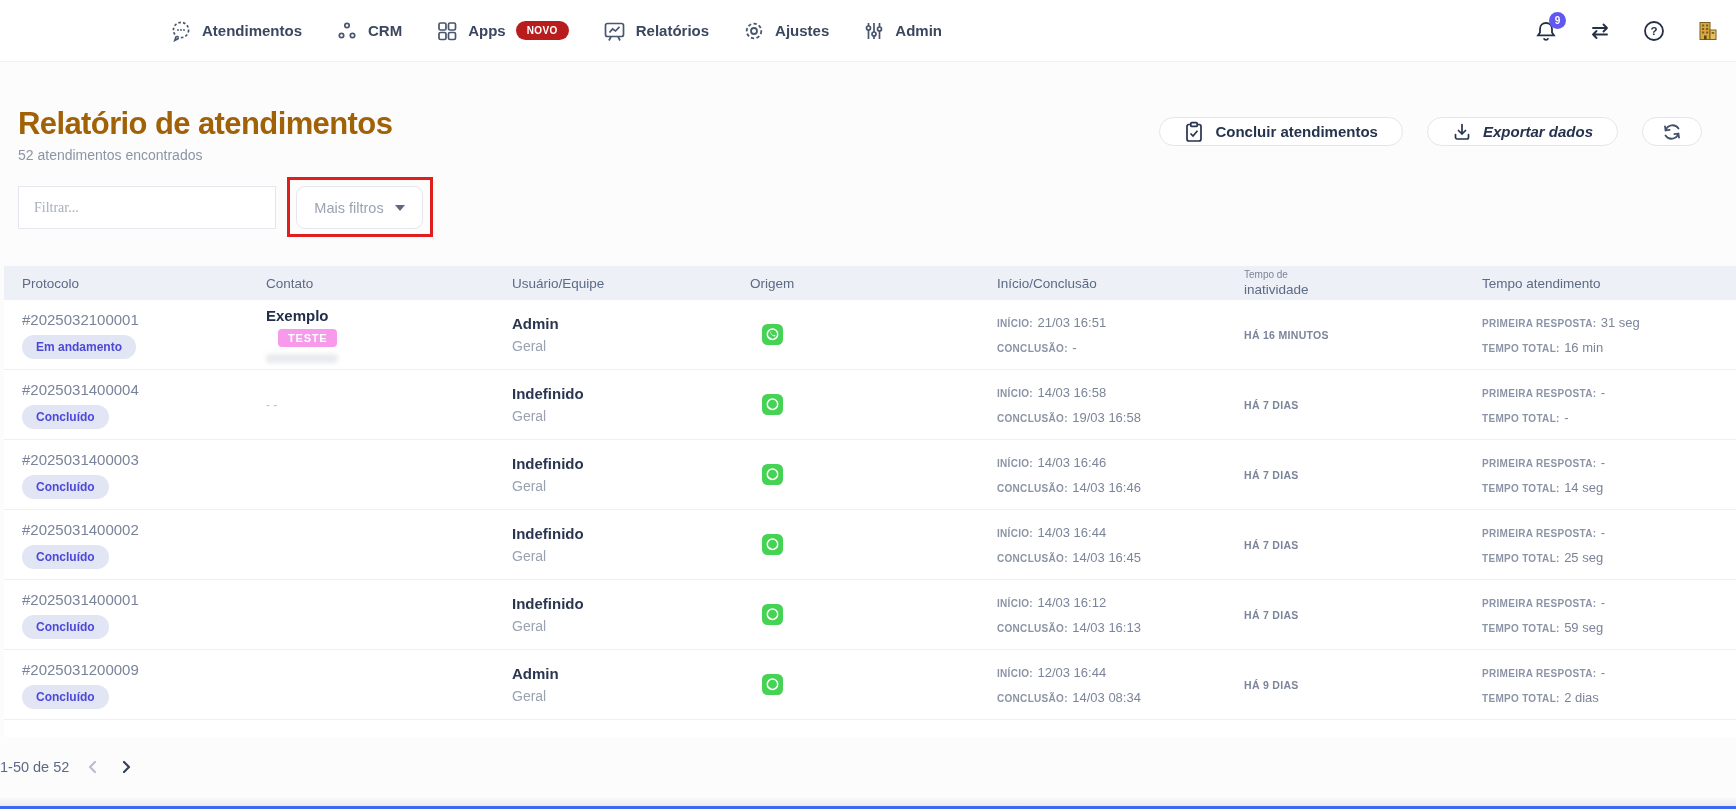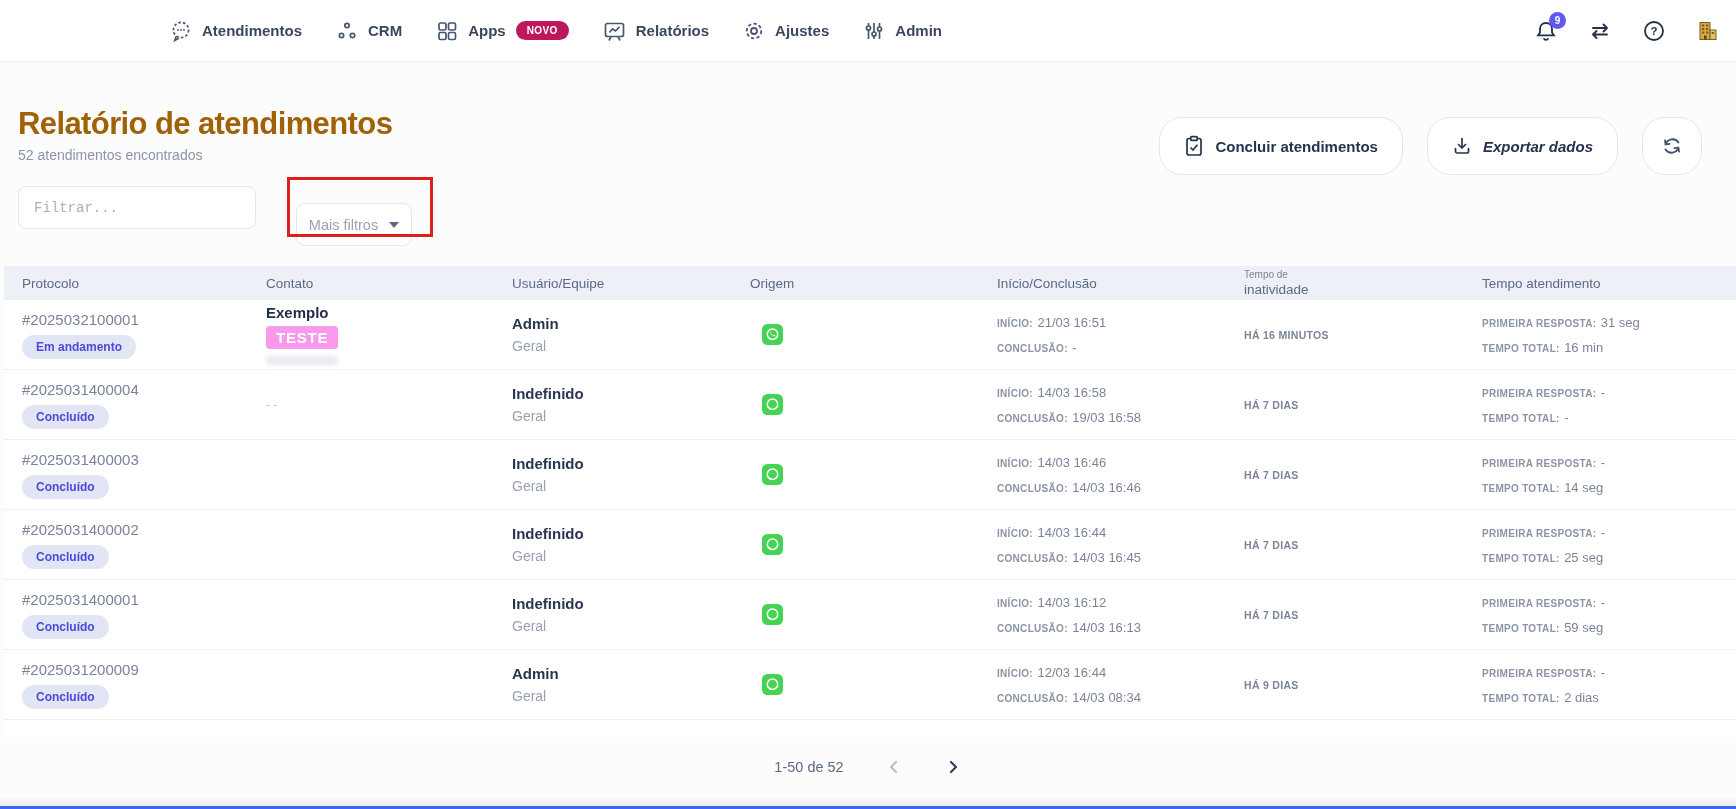--- a/index.html
+++ b/index.html
@@ -7,45 +7,45 @@
   body {
     font-family:"Liberation Sans", sans-serif;
     background:#fcfcfd; position:relative; overflow:hidden; color:#2a3650;
   }
   
   .topbar { position:absolute; top:0; left:0; width:1736px; height:62px;
     background:#fff; border-bottom:1px solid #f0f1f4; display:flex; align-items:center; }
   .nav-items { display:flex; align-items:center; gap:34px; margin-left:170px; }
   .nav-item { display:flex; align-items:center; gap:10px; cursor:pointer; }
   .nav-item .lbl { font-size:15px; font-weight:600; color:#3b475f; }
-  .nav-badge { background:#be185d; color:#fff; font-size:10px; font-weight:700;
+  .nav-badge { background:#b91c1c; color:#fff; font-size:10px; font-weight:700;
     letter-spacing:.4px; padding:4px 11px; border-radius:11px; }
   .icon { display:inline-flex; align-items:center; justify-content:center; }
   .right-icons { position:absolute; right:16px; top:0; height:62px; display:flex;
     align-items:center; gap:30px; }
   .bell-wrap { position:relative; }
   .notif-badge { position:absolute; top:-7px; right:-8px; width:17px; height:17px;
     border-radius:50%; background:#6159ef; color:#fff; font-size:10px; font-weight:700;
     display:flex; align-items:center; justify-content:center; }
   
   .page-title { position:absolute; left:18px; top:106px; font-size:31px; font-weight:800;
     color:#a16207; letter-spacing:-.6px; }
   .page-subtitle { position:absolute; left:18px; top:147px; font-size:14px; color:#8b95a5; }
   .header-actions { position:absolute; top:117px; right:34px; display:flex; align-items:center; }
-  .pill-btn { height:58px; background:#fff; border:1px solid #e3e6ec; border-radius:23px;
+  .pill-btn { height:29px; background:#fff; border:1px solid #e3e6ec; border-radius:23px;
     display:flex; align-items:center; gap:11px; padding:0 24px; font-size:15px;
     font-weight:600; color:#26334d; cursor:pointer; }
   .pill-btn.icon-only { padding:0 18px; margin-left:48px; }
   .pill-btn + .pill-btn { margin-left:24px;font-style:italic; }
   
-  .filter-input { position:absolute; left:18px; top:186px; width:238px; height:43px;
-    border:1px solid #e4e7ed; border-radius:8px; background:#fff; padding:0 15px;
-    font-size:14px; color:#6b7689; font-family:Liberation Mono, monospace; outline:none; }
+  .filter-input { position:absolute; left:18px; top:186px; width:258px; height:43px;
+    border:1px solid #e4e7ed; border-radius:0; background:#fff; padding:0 15px;
+    font-size:14px; color:#6b7689; font-family:Liberation Serif, serif; outline:none; }
   .filter-input::placeholder { color:#a7afbd; }
-  .more-filters { position:absolute; left:296px; top:203px; width:116px; height:43px;
+  .more-filters { position:absolute; left:296px; top:186px; width:127px; height:43px;
     border:1px solid #e4e7ed; border-radius:9px; background:#fff; display:flex;
     align-items:center; justify-content:center; gap:11px; font-size:14.5px;
     color:#9aa3b2; cursor:pointer; }
   .caret-down { width:0; height:0; border-left:5px solid transparent;
     border-right:5px solid transparent; border-top:6px solid #5a6881; }
   .annotation-box { position:absolute; left:287px; top:177px; width:146px; height:60px;
     border:3px solid #e01e1e; pointer-events:none; }
   
   .table-wrap { position:absolute; left:4px; top:266px; width:1736px; height:471px; overflow:hidden; }
   .thead, .trow { display:grid; grid-template-columns:262px 246px 238px 247px 247px 238px 1fr; }
@@ -53,35 +53,35 @@
   .th { font-size:13.5px; color:#5c6a84; font-weight:500; }
   .th:first-child, .cell:first-child { padding-left:18px; }
   .th-2line { line-height:1; }
   .th-2line .small { display:block; font-size:10px; color:#7b8599; margin-bottom:3px; }
   .trow { height:70px; background:#fff; border-bottom:1px solid #edeff3; }
   .cell { display:flex; flex-direction:column; justify-content:center; align-items:flex-start; }
   .proto { font-size:15px; color:#79839a; }
   .status-badge { margin-top:7px; background:#e2e5f4; color:#4c48d8; font-size:12px;
     font-weight:700; padding:5px 14px; border-radius:14px; }
   .cname { font-size:15px; font-weight:700; color:#232f49; }
-  .cbadge { margin-top:5px; background:#f79aec; color:#fff; font-size:15px; font-weight:700;
-    letter-spacing:.8px; padding:3px 10px; border-radius:4px; }
+  .cbadge { margin-top:5px; background:#f79aec; color:#fff; font-size:11px; font-weight:700;
+    letter-spacing:.8px; padding:3px 10px; border-radius:4px;margin-left:12px; }
   .cdash { font-size:12px; color:#b9c0cc; }
   .redact { height:9px; width:72px; background:#e8eaee; border-radius:4px;
     filter:blur(2px); margin-top:7px; }
   .uname { font-size:15px; font-weight:700; color:#2a3650; }
   .uteam { font-size:14px; color:#99a2b1; margin-top:6px; }
   .c-origin { padding-left:12px; }
   .dl { line-height:23px; }
   .dl .lbl { font-size:10px; font-weight:700; color:#8b94a6; letter-spacing:.3px; }
   .dl .val { font-size:13px; color:#7b8599; }
   .inact { font-size:10.5px; font-weight:700; color:#7b8599; letter-spacing:.3px; }
   
   .footer { position:absolute; left:0; top:737px; width:1736px; height:60px;
-    background:#fcfcfd; display:flex; align-items:center; justify-content:center; gap:41px; }
+    background:#fcfcfd; display:flex; align-items:center; justify-content:flex-start; gap:15px; }
   .page-range { font-size:14.5px; color:#5c6a84; }
   .chev { cursor:pointer; display:inline-flex; }
   .bottom-band { position:absolute; left:0; bottom:3px; width:1736px; height:10px;
     background:linear-gradient(#fdfdfd,#e9ebee); }
   .bottom-blue { position:absolute; left:0; bottom:0; width:1736px; height:3px; background:#3e68f0; }
   svg { display:block; }
 </style>
 </head>
 <body>
 

